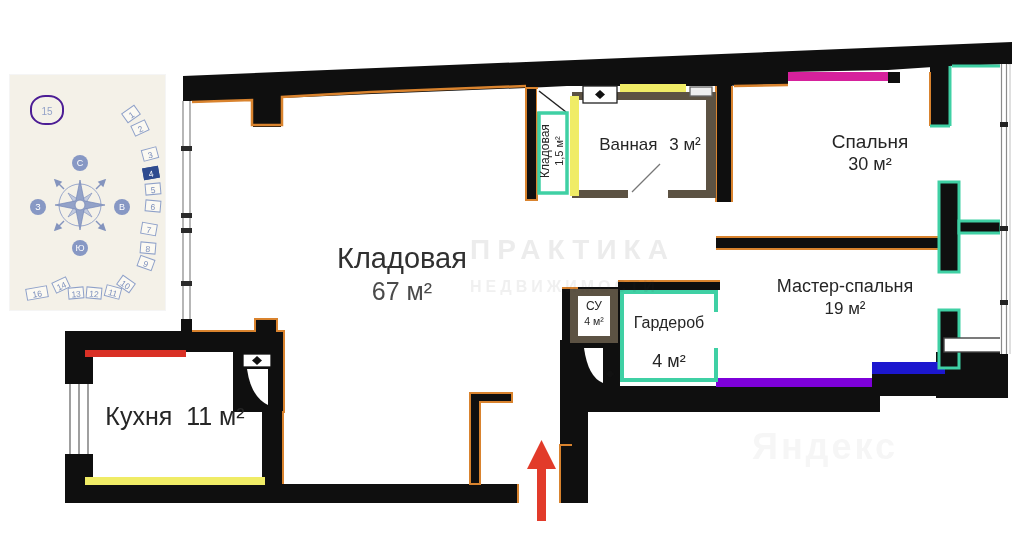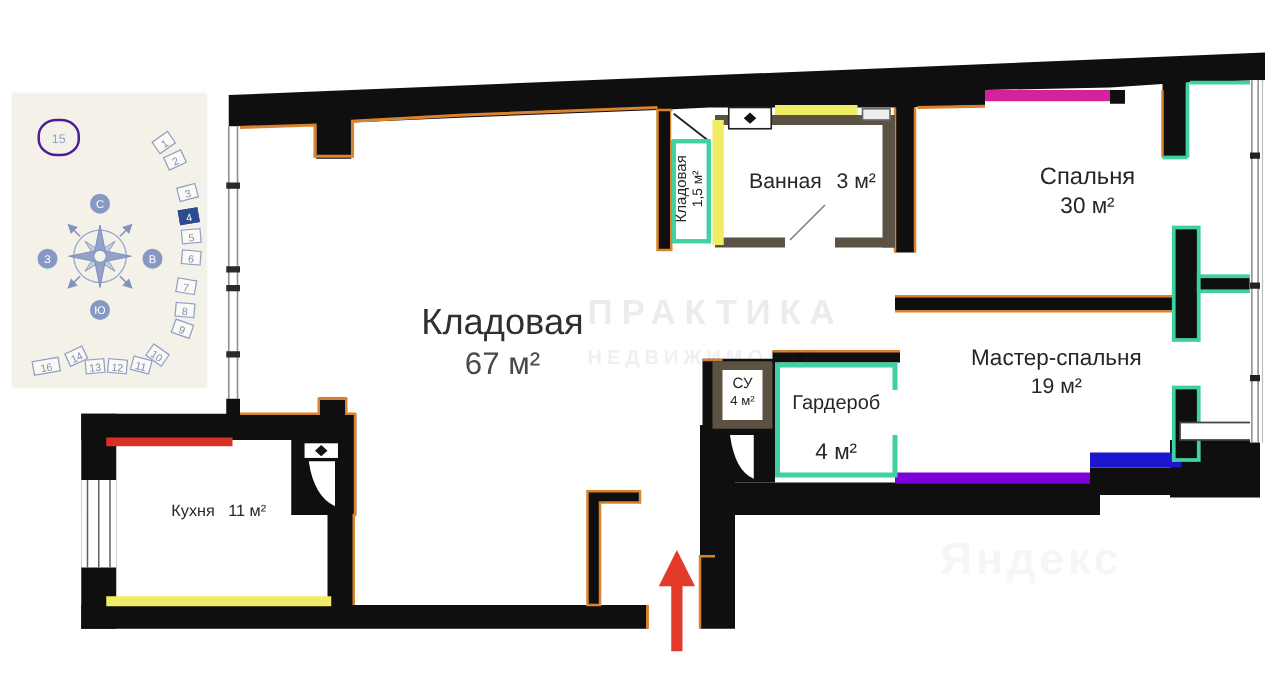--- a/index.html
+++ b/index.html
@@ -6,21 +6,21 @@
   .stage{position:relative;width:1024px;height:541px;background:#ffffff;overflow:hidden;
          font-family:"Liberation Sans", sans-serif;}
   svg{display:block;}
   .plan{position:absolute;left:0;top:0;}
   
   .lbl{position:absolute;text-align:center;color:#262626;line-height:1.22;}
   .lbl .area{display:block;}
   .lbl.inline .area{display:inline;margin-left:7px;}
   .lbl-living{left:292px;top:241px;width:220px;font-size:29px;color:#303030;}
   .lbl-living .area{font-size:25px;color:#4a4a4a;margin-top:0;}
-  .lbl-kitchen{left:90px;top:401px;width:170px;font-size:13px;}
+  .lbl-kitchen{left:90px;top:401px;width:170px;font-size:25px;}
   .lbl-bathroom{left:570px;top:135px;width:160px;font-size:17px;}
   .lbl-bedroom{left:780px;top:130px;width:180px;font-size:19px;}
   .lbl-bedroom .area{font-size:18px;margin-top:1px;}
   .lbl-master{left:735px;top:276px;width:220px;font-size:18px;}
   .lbl-master .area{font-size:17px;margin-top:1px;}
   .lbl-wardrobe{left:619px;top:313px;width:100px;font-size:16px;}
   .lbl-wardrobe .area{font-size:18px;margin-top:18px;}
   .lbl-wc{left:577px;top:299px;width:34px;font-size:12px;}
   .lbl-wc .area{font-size:10.5px;margin-top:1px;}
   .lbl-storage{left:510px;top:137px;width:84px;font-size:12px;transform:rotate(-90deg);}

